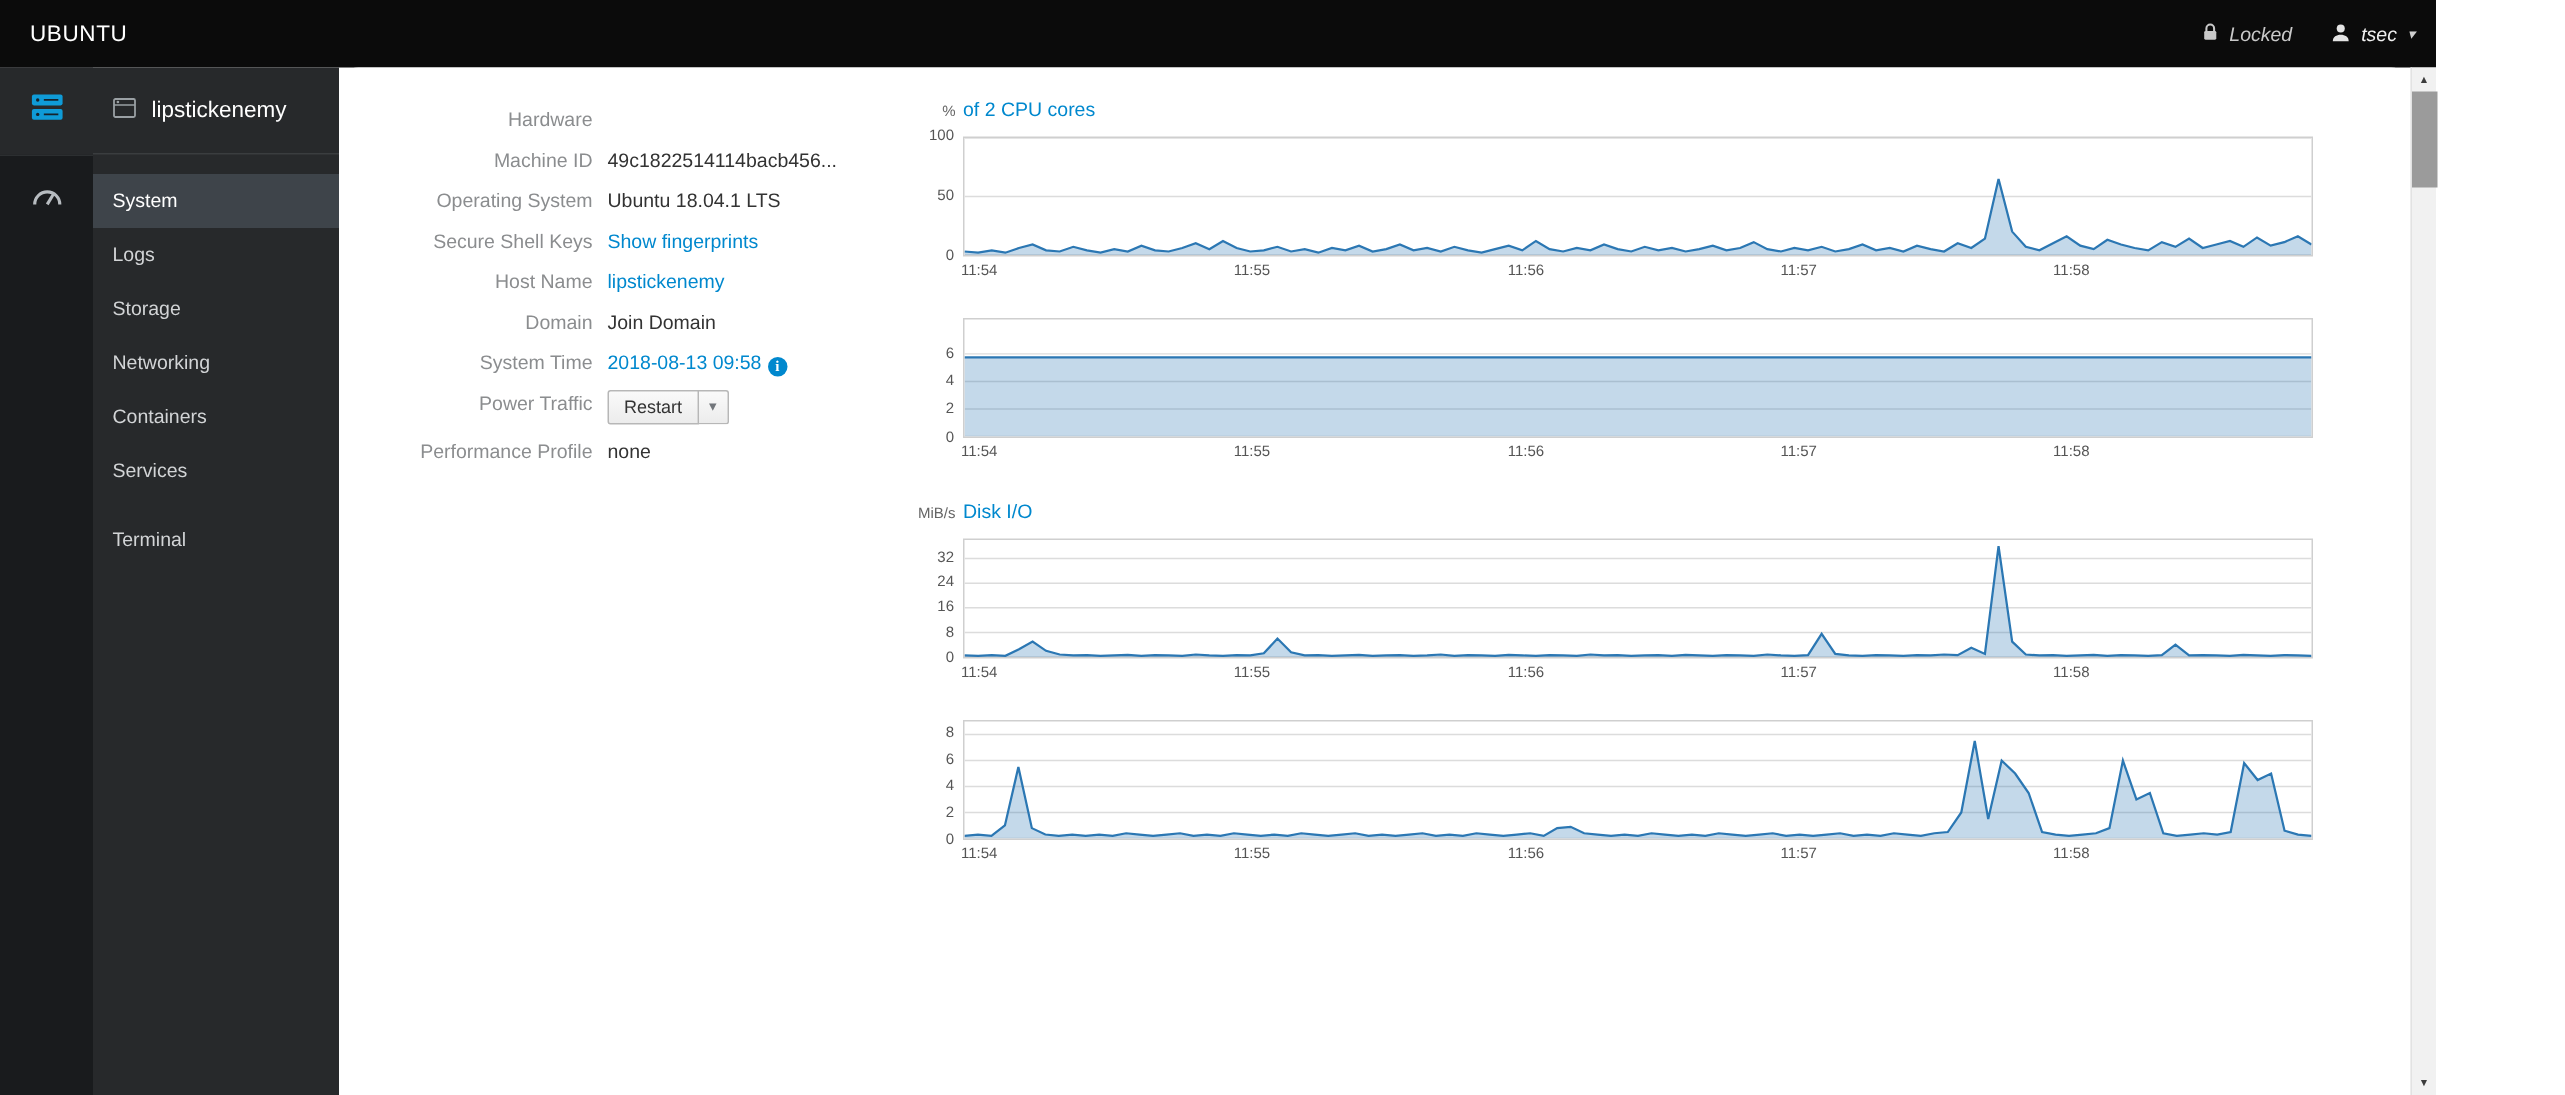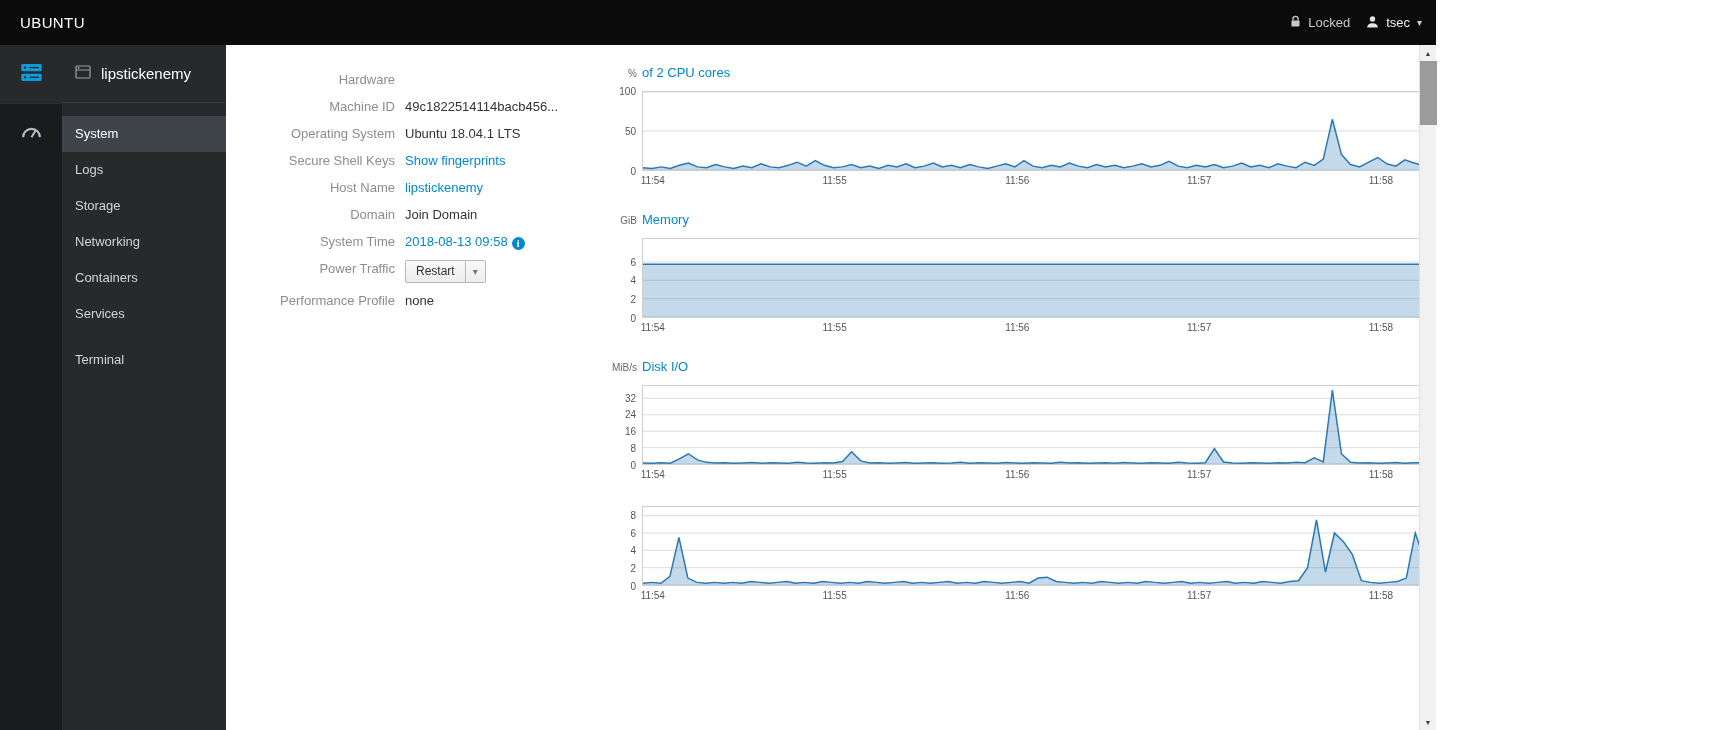--- a/index.html
+++ b/index.html
@@ -1,23 +1,23 @@
 <!DOCTYPE html>
 <html><head>
 <meta charset="utf-8">
 <style>
   * { margin:0; padding:0; box-sizing:border-box; }
   html,body { width:1710px; height:730px; overflow:hidden; font-family:"Liberation Sans", sans-serif; }
-  .screen { width:1436px; height:730px; display:flex; flex-direction:column; background:#fff; }
+  .screen { width:1624px; height:730px; display:flex; flex-direction:column; background:#fff; }
 
   
   .topbar { height:45px; background:#0b0b0b; display:flex; align-items:center; justify-content:space-between;
             padding:0 14px 0 20px; flex-shrink:0; }
   .brand { color:#ffffff; font-size:15px; letter-spacing:.4px; }
-  .topbar-right { display:flex; align-items:center; gap:16px; }
+  .topbar-right { display:flex; align-items:center; gap:26px;font-style:italic; }
   .locked { display:flex; align-items:center; gap:7px; color:#c9c9c9; font-size:13px; cursor:pointer; }
   .user-menu { display:flex; align-items:center; gap:7px; color:#f0f0f0; font-size:13px; cursor:pointer; }
   .caret { font-size:10px; color:#cfcfcf; }
 
   
   .app { flex:1; display:flex; min-height:0; }
 
   .strip { width:62px; background:#191b1d; display:flex; flex-direction:column; flex-shrink:0; }
   .strip-cell { height:58px; display:flex; align-items:center; justify-content:center; cursor:pointer; }
   .strip-cell.selected { background:#27292b; }
@@ -219,24 +219,20 @@
           <div class="chart-xaxis">
               <span style="left:1.2%">11:54</span>
               <span style="left:21.4%">11:55</span>
               <span style="left:41.699999999999996%">11:56</span>
               <span style="left:61.9%">11:57</span>
               <span style="left:82.1%">11:58</span>
             </div>
         </section>
 
         <section class="chart-block">
-          <div class="chart-title">
-            <span class="chart-unit">GiB</span>
-            <a class="link">Memory</a>
-          </div>
           <div class="chart-plot-row">
             <div class="chart-yaxis">
                 <span style="bottom:0%">0</span>
                 <span style="bottom:23.52941176470588%">2</span>
                 <span style="bottom:47.05882352941176%">4</span>
                 <span style="bottom:70.58823529411765%">6</span>
               </div>
             <div class="chart-area">
                 <svg viewBox="0 0 900 80" preserveAspectRatio="none">
                   <line x1="0" y1="80.0" x2="900" y2="80.0" stroke="#dcdcdc" stroke-width="1"></line>

